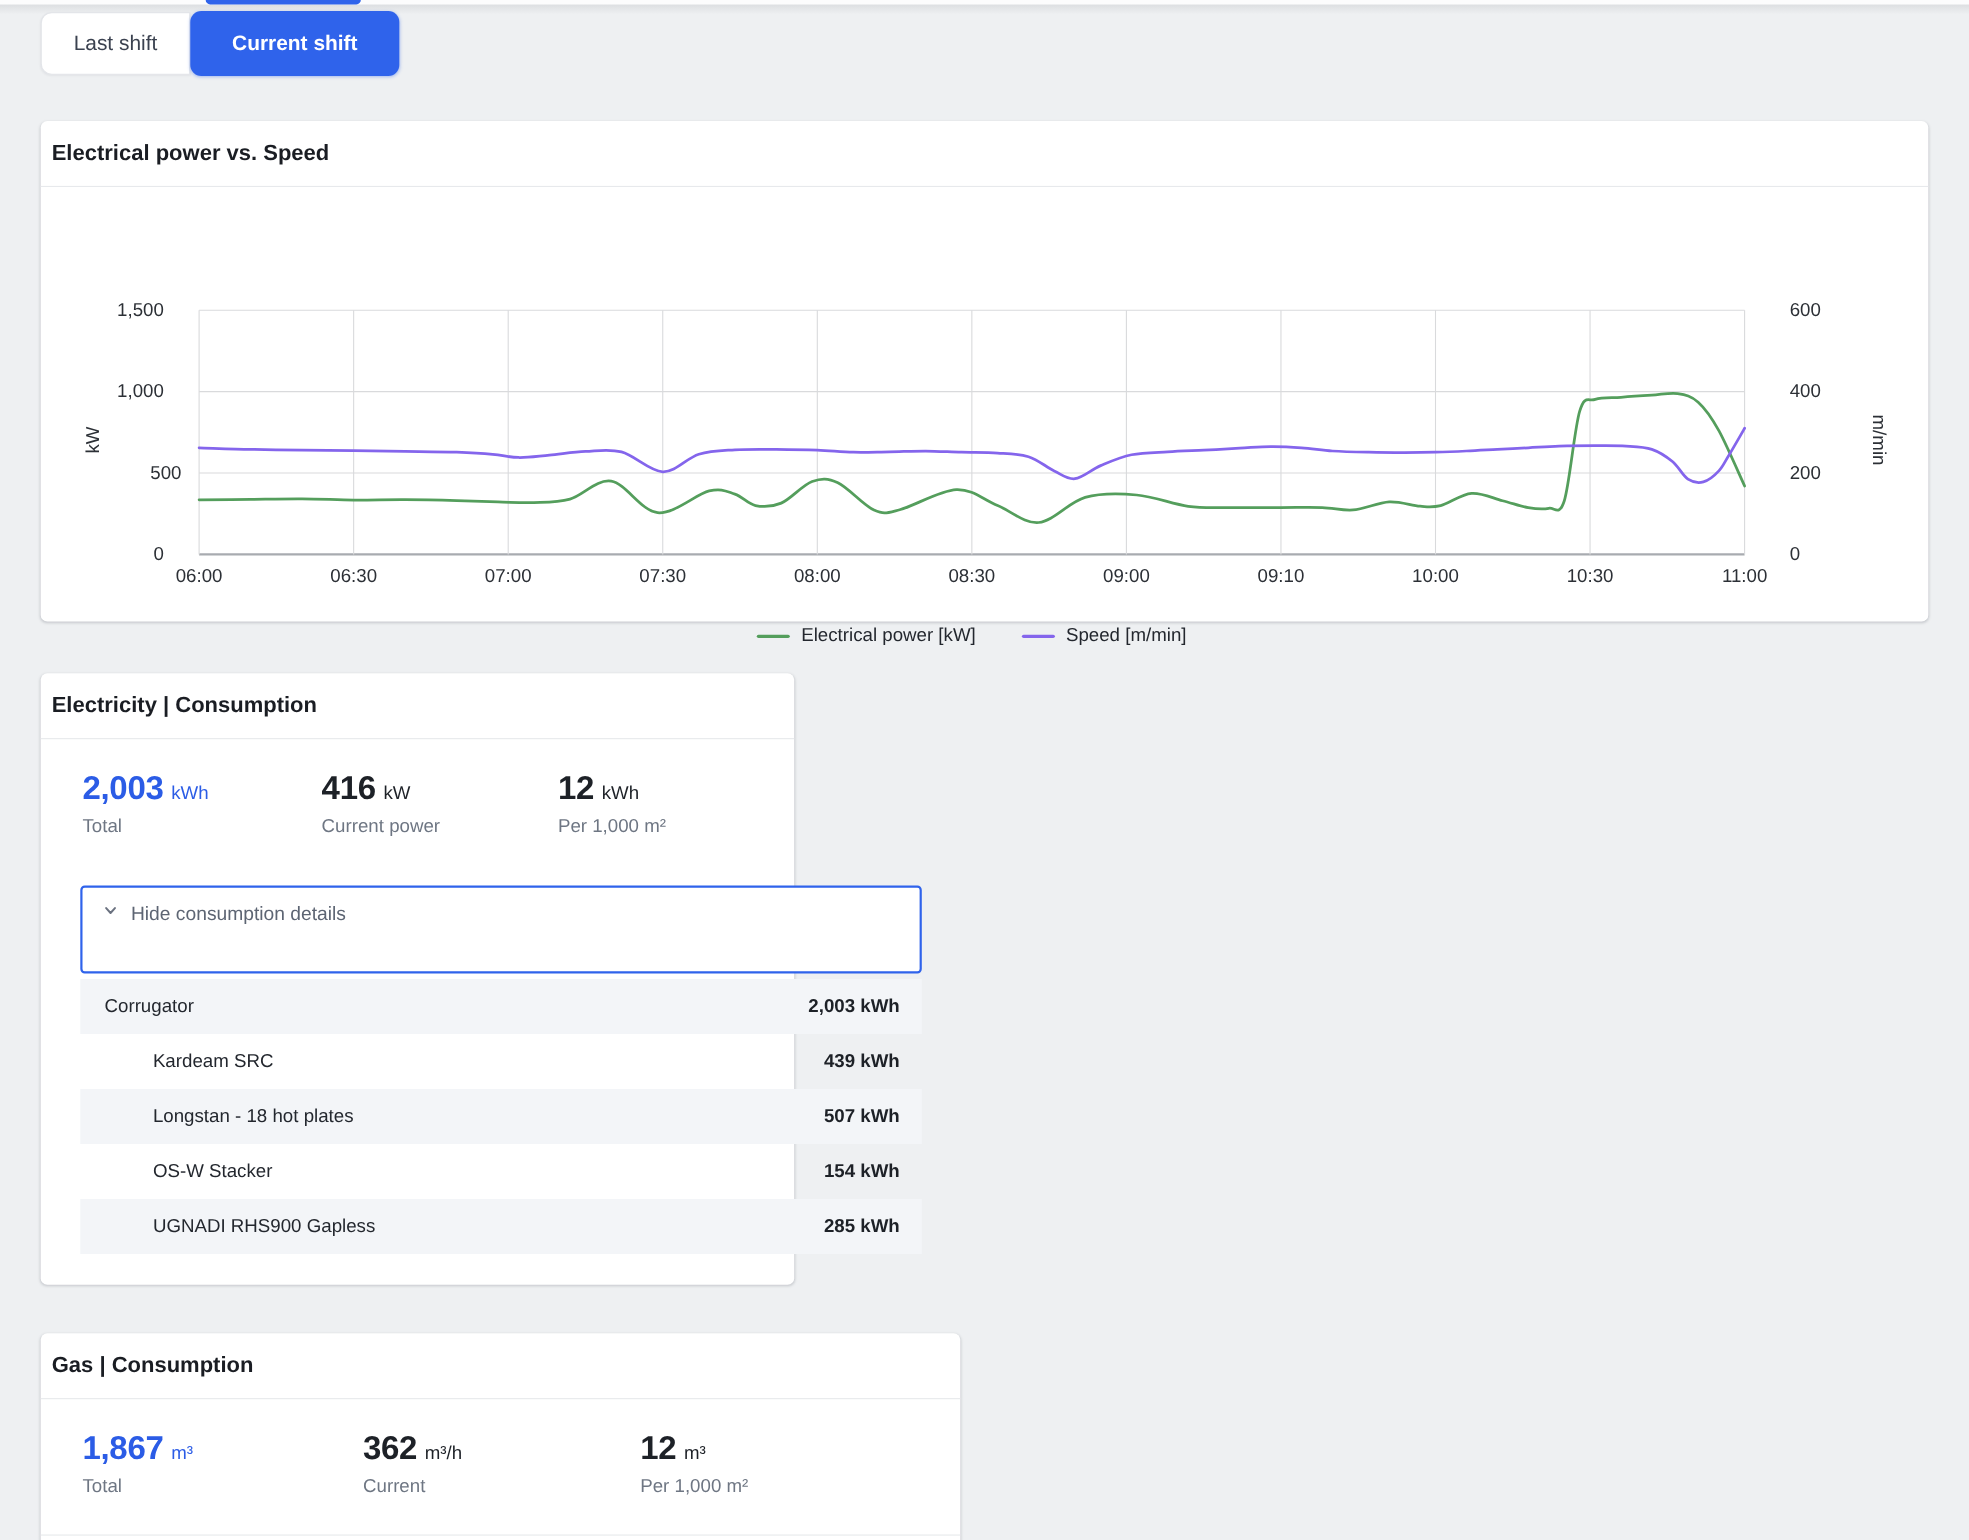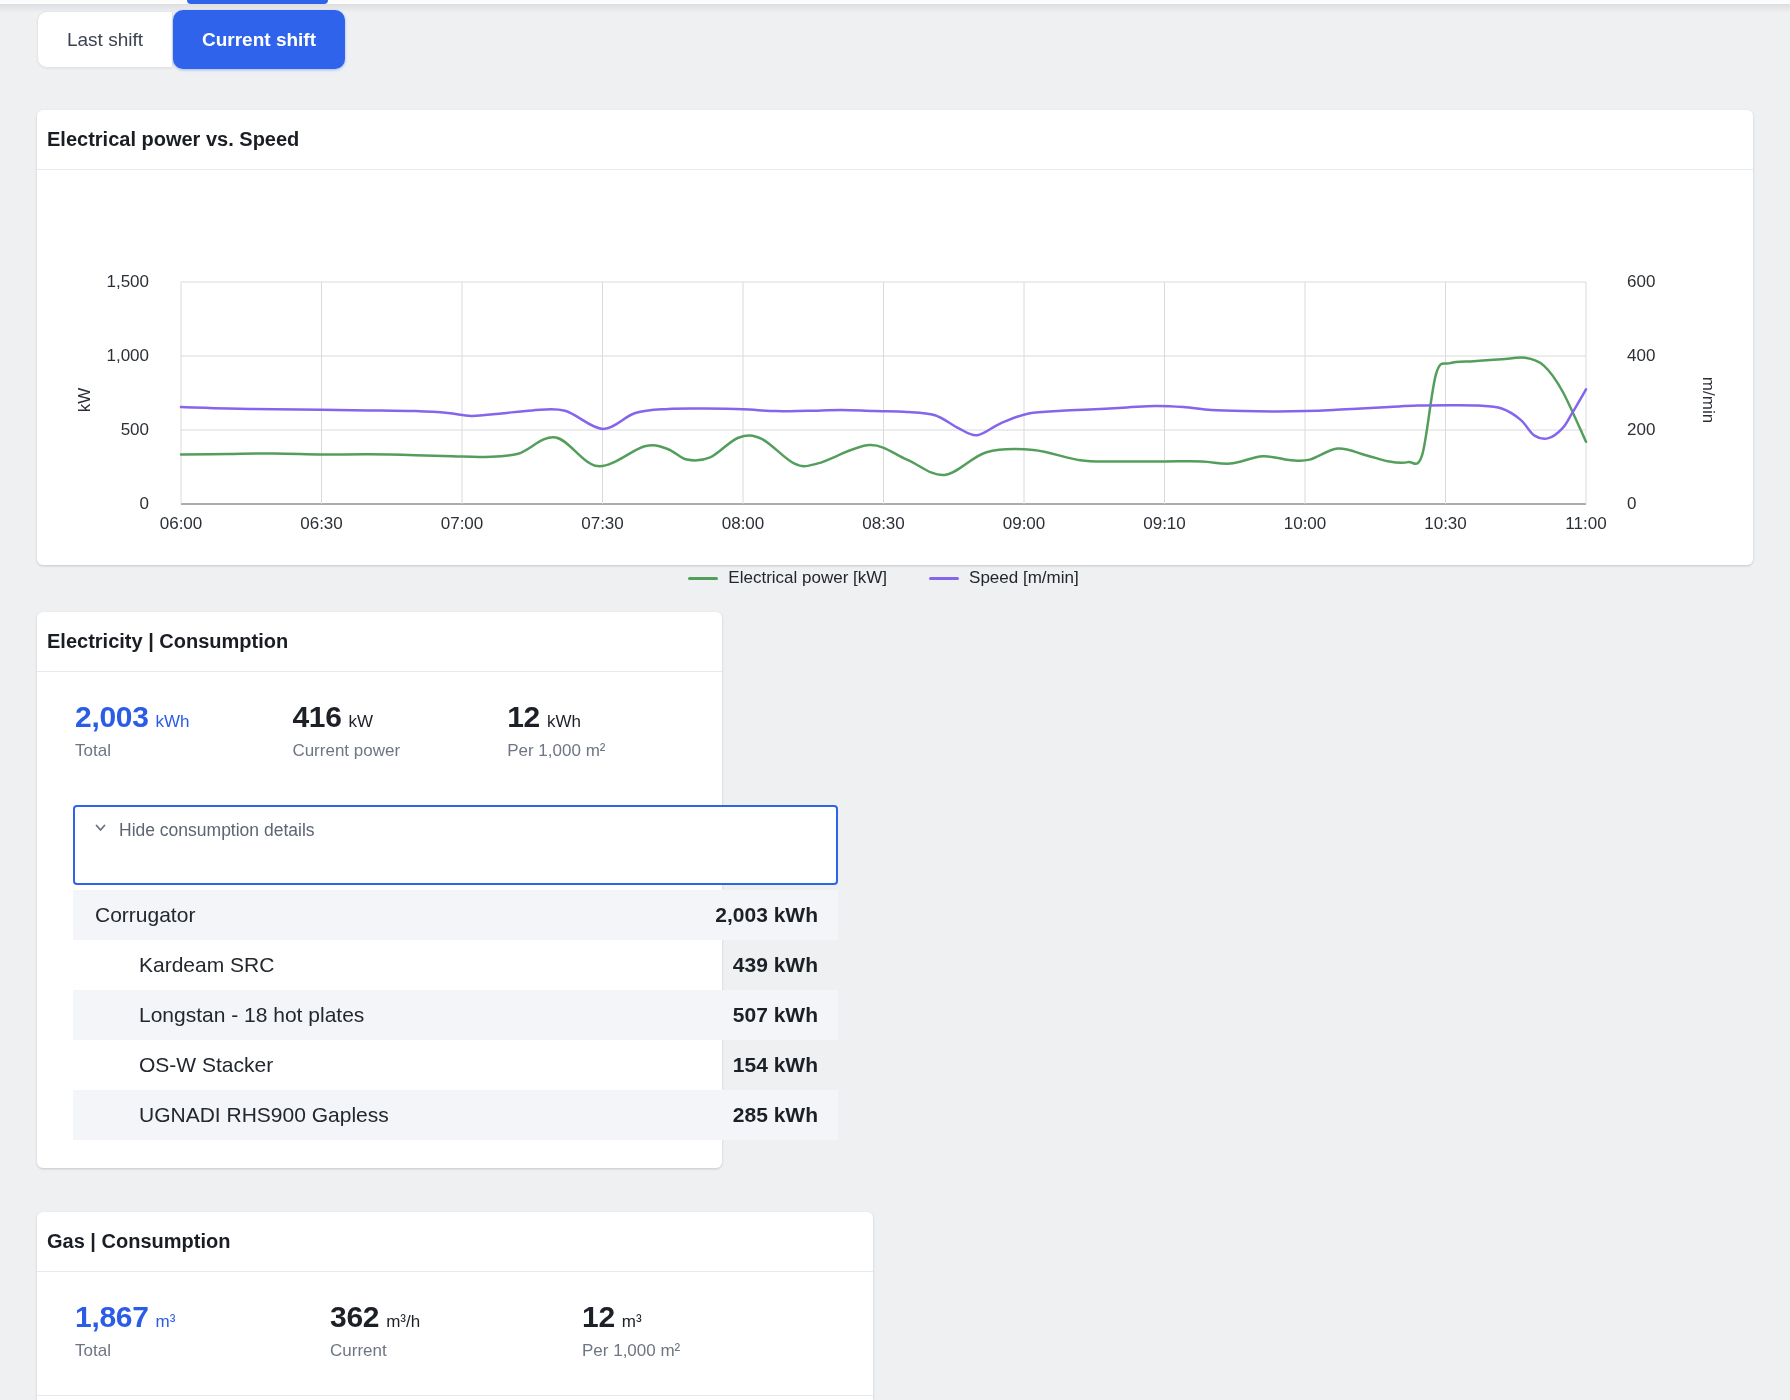--- a/index.html
+++ b/index.html
@@ -18,21 +18,21 @@
 
   
   .shift-toggle { position:absolute; left:37px; top:11px; display:flex; align-items:stretch; z-index:6; }
   .btn-last {
     width:136px; height:57px; background:#ffffff; border:1px solid #e3e5e9;
     border-radius:10px 0 0 10px; color:#3b4250; font-size:19px;
     display:flex; align-items:center; justify-content:center; cursor:pointer;
     box-shadow:0 1px 2px rgba(16,24,40,.05);
   }
   .btn-current {
-    width:172px; height:59px; margin-top:-1px; background:#2f63eb; border:none;
+    width:190px; height:59px; margin-top:-1px; background:#2f63eb; border:none;
     border-radius:10px; color:#ffffff; font-size:19px; font-weight:600;
     display:flex; align-items:center; justify-content:center; cursor:pointer;
     box-shadow:0 1px 3px rgba(47,99,235,.4);
   }
 
   .card {
     position:absolute; background:#ffffff; border-radius:6px;
     box-shadow:0 1px 3px rgba(16,24,40,.12), 0 1px 2px rgba(16,24,40,.06);
   }
   .card-header {
@@ -70,21 +70,21 @@
 
   .details-btn {
     position:absolute; left:36px; top:193px; width:765px; height:80px;
     background:#ffffff; border:2px solid #2f63eb; border-radius:4px;
     display:flex; align-items:flex-start; gap:11px; padding:13px 18px;
     font-size:17.5px; color:#5d6573; cursor:pointer; text-align:left;
   }
   .details-btn svg { flex:0 0 auto; }
 
   .consumption-table { position:absolute; left:36px; top:278px; width:765px; }
-  .crow { height:50px; display:flex; align-items:center; justify-content:space-between; padding:0 20px 0 22px; font-size:21px; }
+  .crow { height:50px; display:flex; align-items:center; justify-content:space-between; padding:0 20px 0 22px; font-size:17px; }
   .crow.striped { background:#f3f5f8; }
   .crow .cname { color:#23272e; }
   .crow.child .cname { padding-left:44px; }
   .crow .cvalue { font-weight:700; color:#1d2127; }
 
   .gas-bottom-line { position:absolute; left:0; top:183px; width:836px; height:1px; background:#e7e9ec; }
 </style>
 </head>
 <body>
 
@@ -115,21 +115,21 @@
         <line x1="843" y1="0" x2="843" y2="222" stroke="#d9dadc" stroke-width="1"></line>
         <line x1="983.4999999999999" y1="0" x2="983.4999999999999" y2="222" stroke="#d9dadc" stroke-width="1"></line>
         <line x1="1124" y1="0" x2="1124" y2="222" stroke="#d9dadc" stroke-width="1"></line>
         <line x1="1264.5" y1="0" x2="1264.5" y2="222" stroke="#d9dadc" stroke-width="1"></line>
         <line x1="1405" y1="0" x2="1405" y2="222" stroke="#d9dadc" stroke-width="1"></line>
         <path d="M0.0 172.4 C7.8 172.3 31.2 172.1 46.8 172.0 C62.4 171.8 78.1 171.4 93.7 171.5 C109.3 171.6 124.9 172.4 140.5 172.6 C156.1 172.7 171.7 172.2 187.3 172.3 C202.9 172.4 220.1 172.8 234.2 173.2 C248.2 173.5 259.9 173.9 271.6 174.2 C283.3 174.5 293.5 175.4 304.4 174.9 C315.3 174.5 325.5 174.9 337.2 171.7 C348.9 168.4 361.4 153.3 374.7 155.4 C387.9 157.5 402.0 182.6 416.8 184.1 C431.6 185.6 451.9 167.1 463.7 164.3 C475.4 161.5 480.0 165.0 487.1 167.2 C494.1 169.5 498.8 176.2 505.8 177.6 C512.8 179.0 520.6 179.0 529.2 175.4 C537.8 171.7 548.7 158.8 557.3 155.7 C565.9 152.6 571.4 152.5 580.7 156.9 C590.1 161.2 604.1 177.6 613.5 181.7 C622.9 185.8 624.4 184.6 636.9 181.4 C649.4 178.3 673.6 163.7 688.4 163.1 C703.3 162.5 713.4 172.6 725.9 177.6 C738.4 182.6 750.1 194.2 763.4 193.0 C776.7 191.8 790.7 174.4 805.5 170.2 C820.4 166.0 836.8 166.6 852.4 168.0 C868.0 169.3 885.2 176.4 899.2 178.3 C913.3 180.3 922.6 179.4 936.7 179.5 C950.7 179.7 969.4 179.4 983.5 179.4 C997.5 179.4 1010.0 179.0 1021.0 179.4 C1031.9 179.7 1038.9 182.4 1049.1 181.6 C1059.2 180.8 1071.7 174.9 1081.9 174.3 C1092.0 173.8 1102.1 177.6 1110.0 178.2 C1117.8 178.7 1120.9 179.5 1128.7 177.6 C1136.5 175.7 1147.4 167.2 1156.8 166.5 C1166.2 165.8 1176.3 171.0 1184.9 173.2 C1193.5 175.3 1201.3 178.4 1208.3 179.5 C1215.3 180.7 1221.6 181.2 1227.0 180.1 C1232.5 179.1 1236.4 187.9 1241.1 173.2 C1245.8 158.4 1250.4 107.1 1255.1 91.8 C1259.8 76.4 1262.9 83.2 1269.2 81.1 C1275.4 79.0 1284.0 79.8 1292.6 79.2 C1301.2 78.5 1312.1 77.8 1320.7 77.3 C1329.3 76.7 1337.1 74.7 1344.1 75.8 C1351.1 76.8 1356.6 78.0 1362.8 83.6 C1369.1 89.2 1374.6 96.8 1381.6 109.5 C1388.6 122.2 1401.1 151.5 1405.0 159.8" fill="none" stroke="#549e5c" stroke-width="2.5" stroke-linecap="round"></path>
         <path d="M0.0 125.1 C7.8 125.3 31.2 126.2 46.8 126.5 C62.4 126.9 78.1 127.1 93.7 127.3 C109.3 127.5 124.9 127.5 140.5 127.7 C156.1 127.8 171.7 128.1 187.3 128.4 C202.9 128.6 220.9 128.7 234.2 129.1 C247.4 129.6 257.6 130.2 266.9 131.0 C276.3 131.8 281.8 133.8 290.4 133.9 C299.0 134.1 308.3 132.6 318.5 131.7 C328.6 130.8 340.3 128.9 351.3 128.4 C362.2 127.9 372.3 125.7 384.0 128.8 C395.7 131.8 409.8 146.5 421.5 146.9 C433.2 147.3 443.4 134.3 454.3 131.0 C465.2 127.7 475.4 127.7 487.1 126.9 C498.8 126.2 512.0 126.5 524.5 126.5 C537.0 126.6 550.3 126.8 562.0 127.3 C573.7 127.7 583.9 128.9 594.8 129.1 C605.7 129.4 616.6 128.9 627.6 128.8 C638.5 128.6 649.4 128.0 660.3 128.0 C671.3 128.1 682.2 128.8 693.1 129.1 C704.1 129.4 715.8 129.2 725.9 129.9 C736.1 130.5 745.4 130.5 754.0 133.2 C762.6 135.9 770.4 142.8 777.4 146.1 C784.5 149.5 789.1 154.0 796.2 153.2 C803.2 152.4 811.0 145.0 819.6 141.3 C828.2 137.7 837.5 133.4 847.7 131.4 C857.8 129.3 869.5 129.4 880.5 128.8 C891.4 128.1 902.3 127.8 913.3 127.3 C924.2 126.7 935.9 126.0 946.0 125.4 C956.2 124.9 964.8 124.0 974.1 124.0 C983.5 123.9 992.9 124.4 1002.2 125.1 C1011.6 125.7 1020.2 127.3 1030.3 128.0 C1040.5 128.7 1052.2 128.9 1063.1 129.1 C1074.0 129.4 1085.8 129.5 1095.9 129.5 C1106.0 129.5 1114.6 129.4 1124.0 129.1 C1133.4 128.9 1142.7 128.5 1152.1 128.0 C1161.5 127.6 1170.8 127.0 1180.2 126.5 C1189.6 126.0 1198.9 125.6 1208.3 125.1 C1217.7 124.6 1226.3 123.9 1236.4 123.6 C1246.5 123.3 1259.0 123.2 1269.2 123.2 C1279.3 123.2 1288.7 123.0 1297.3 123.6 C1305.9 124.1 1313.7 124.2 1320.7 126.5 C1327.7 128.9 1334.0 133.1 1339.4 137.6 C1344.9 142.1 1348.8 150.5 1353.5 153.6 C1358.2 156.6 1362.8 157.4 1367.5 156.1 C1372.2 154.9 1377.7 150.3 1381.6 146.1 C1385.5 142.0 1387.0 137.8 1391.0 131.4 C1394.9 124.9 1402.7 111.3 1405.0 107.3" fill="none" stroke="#8465ec" stroke-width="2.5" stroke-linecap="round"></path>
       </svg>
     <div id="yticks-left">
         <div class="ytick-left" style="left: 0px; top: 324px;">0</div>
-        <div class="ytick-left" style="left: 0px; top: 250px;">500</div>
+        <div class="ytick-left" style="left: 16px; top: 250px;">500</div>
         <div class="ytick-left" style="left: 0px; top: 176px;">1,000</div>
         <div class="ytick-left" style="left: 0px; top: 102px;">1,500</div>
       </div>
     <div id="yticks-right">
         <div class="ytick-right" style="top: 324px;">0</div>
         <div class="ytick-right" style="top: 250px;">200</div>
         <div class="ytick-right" style="top: 176px;">400</div>
         <div class="ytick-right" style="top: 102px;">600</div>
       </div>
     <div id="xticks">

